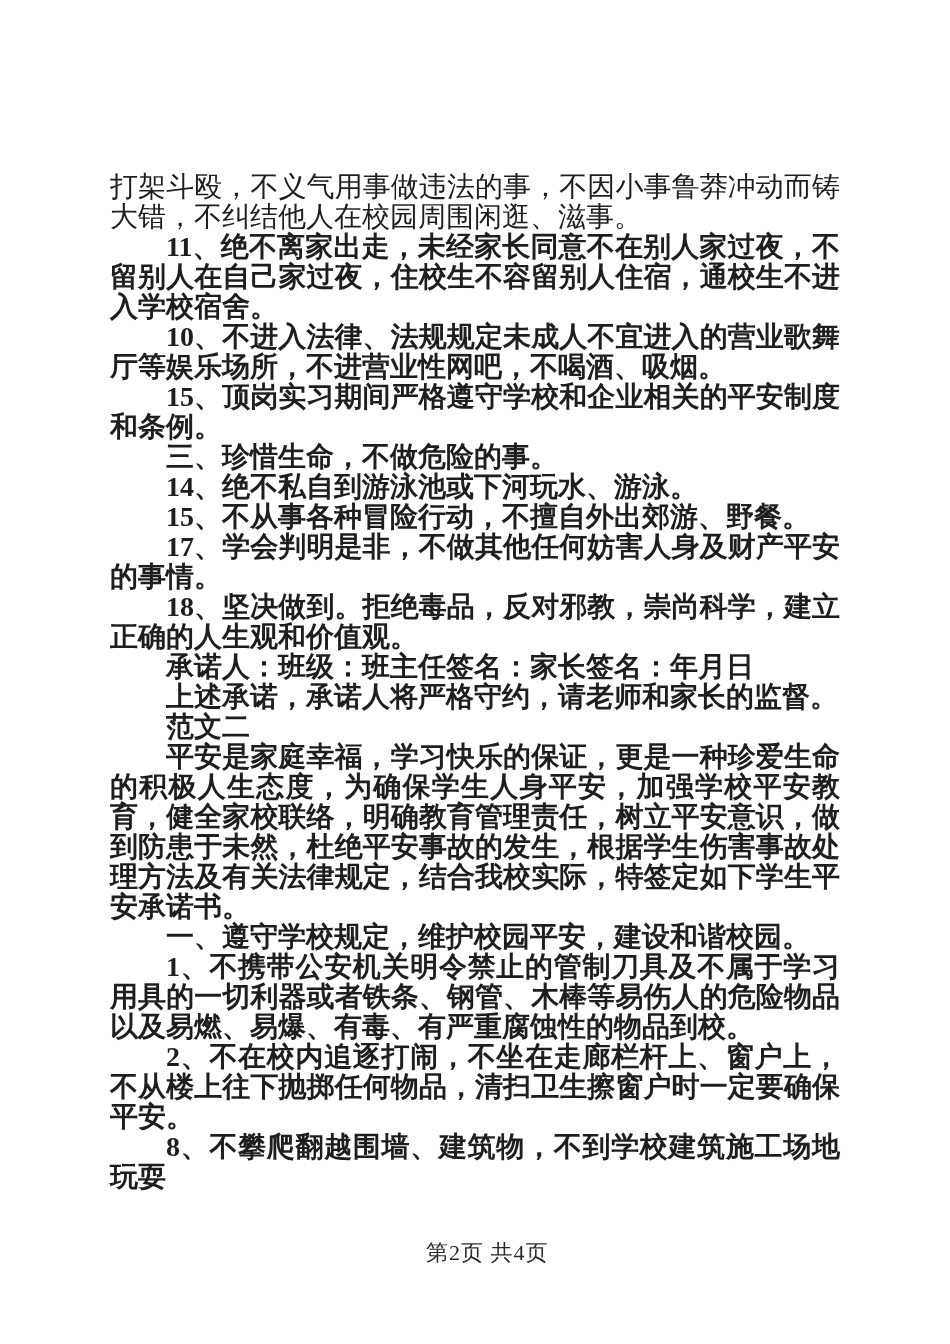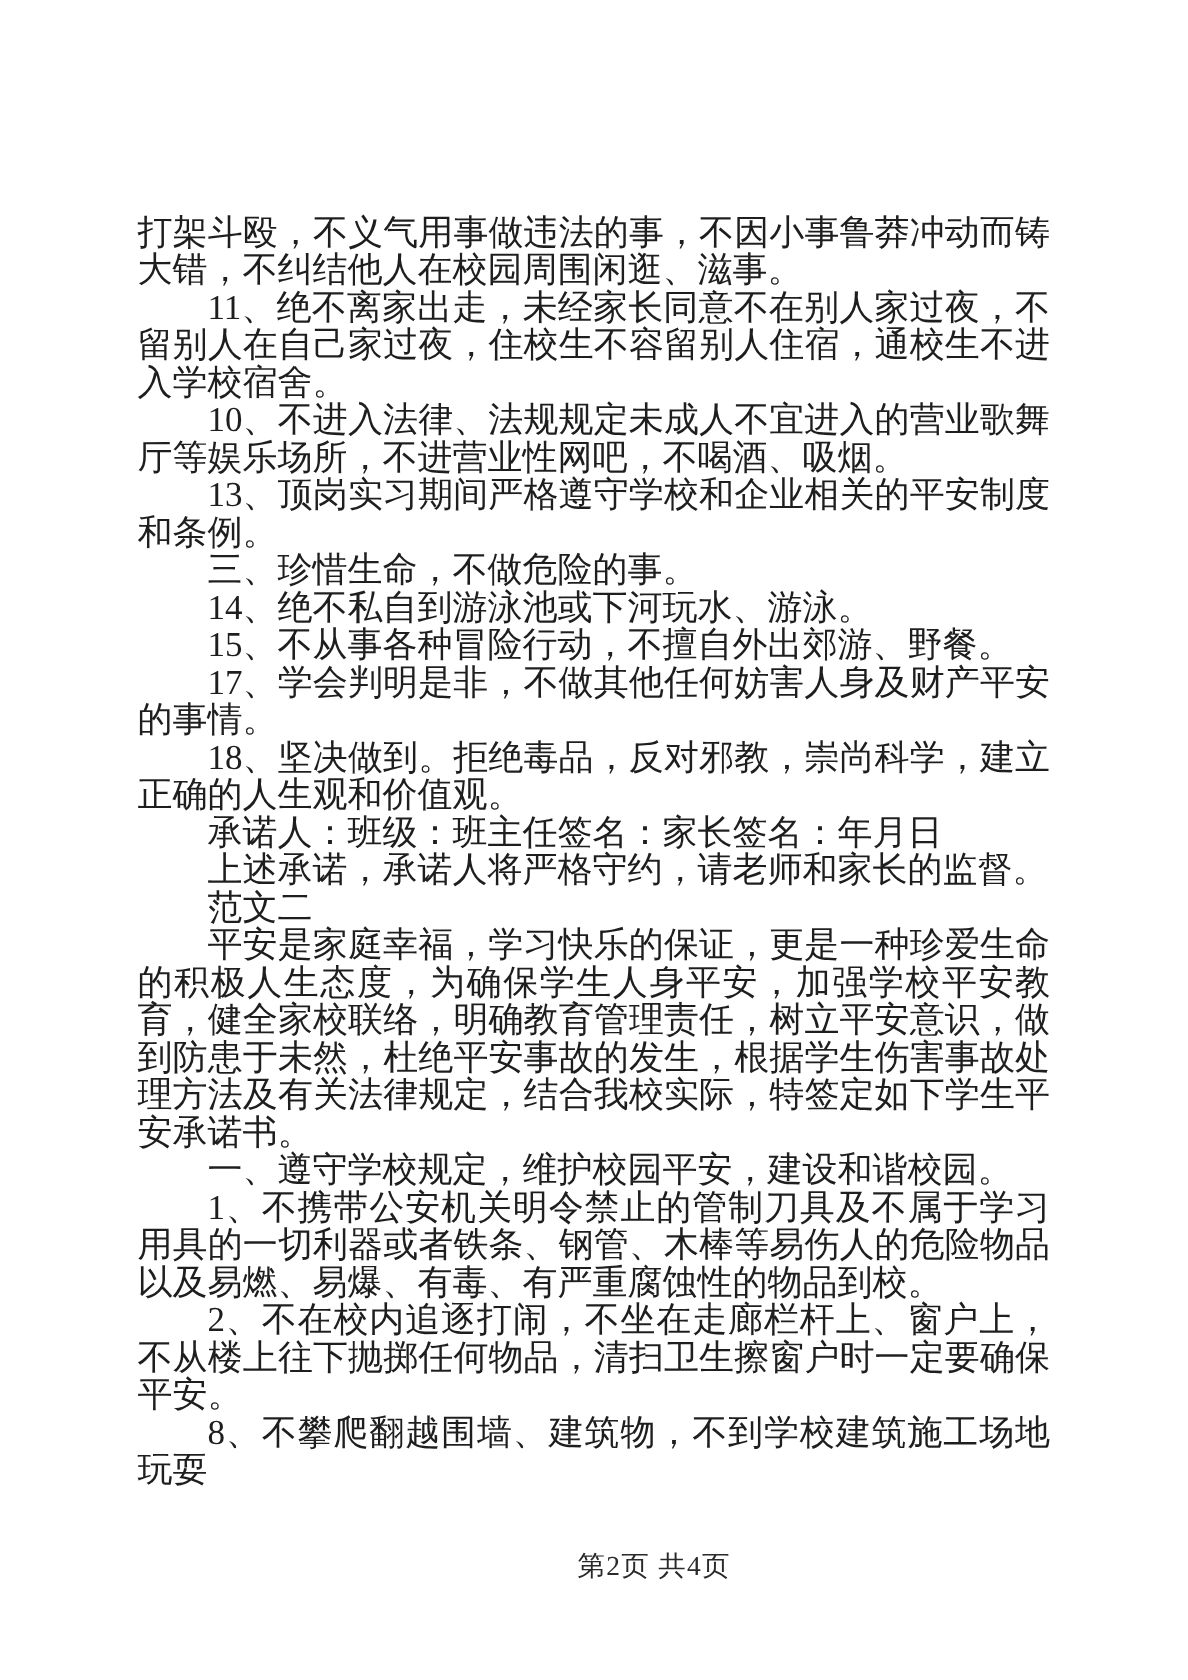--- a/index.html
+++ b/index.html
@@ -33,41 +33,42 @@
     text-align: justify;
     letter-spacing: 0;
   }
   .doc-body p {
     margin: 0;
     padding: 0;
     word-break: break-all;
   }
   .doc-body p.indent {
     text-indent: 2em;
+    font-weight: bold;
   }
   .page-footer {
     position: absolute;
-    left: 462px;
+    left: 426px;
     top: 1241px;
     font-size: 22px;
     line-height: 24px;
     color: #2a2a2a;
     letter-spacing: 1px;
     white-space: nowrap;
   }
 </style>
 </head>
 <body>
 
 <div class="page">
   <div class="doc-body">
       <p>打架斗殴，不义气用事做违法的事，不因小事鲁莽冲动而铸大错，不纠结他人在校园周围闲逛、滋事。</p>
       <p class="indent">11、绝不离家出走，未经家长同意不在别人家过夜，不留别人在自己家过夜，住校生不容留别人住宿，通校生不进入学校宿舍。</p>
       <p class="indent">10、不进入法律、法规规定未成人不宜进入的营业歌舞厅等娱乐场所，不进营业性网吧，不喝酒、吸烟。</p>
-      <p class="indent">13、顶岗实习期间严格遵守学校和企业相关的平安制度和条例。</p>
+      <p class="indent">15、顶岗实习期间严格遵守学校和企业相关的平安制度和条例。</p>
       <p class="indent">三、珍惜生命，不做危险的事。</p>
       <p class="indent">14、绝不私自到游泳池或下河玩水、游泳。</p>
       <p class="indent">15、不从事各种冒险行动，不擅自外出郊游、野餐。</p>
       <p class="indent">17、学会判明是非，不做其他任何妨害人身及财产平安的事情。</p>
       <p class="indent">18、坚决做到。拒绝毒品，反对邪教，崇尚科学，建立正确的人生观和价值观。</p>
       <p class="indent">承诺人：班级：班主任签名：家长签名：年月日</p>
       <p class="indent">上述承诺，承诺人将严格守约，请老师和家长的监督。</p>
       <p class="indent">范文二</p>
       <p class="indent">平安是家庭幸福，学习快乐的保证，更是一种珍爱生命的积极人生态度，为确保学生人身平安，加强学校平安教育，健全家校联络，明确教育管理责任，树立平安意识，做到防患于未然，杜绝平安事故的发生，根据学生伤害事故处理方法及有关法律规定，结合我校实际，特签定如下学生平安承诺书。</p>
       <p class="indent">一、遵守学校规定，维护校园平安，建设和谐校园。</p>

